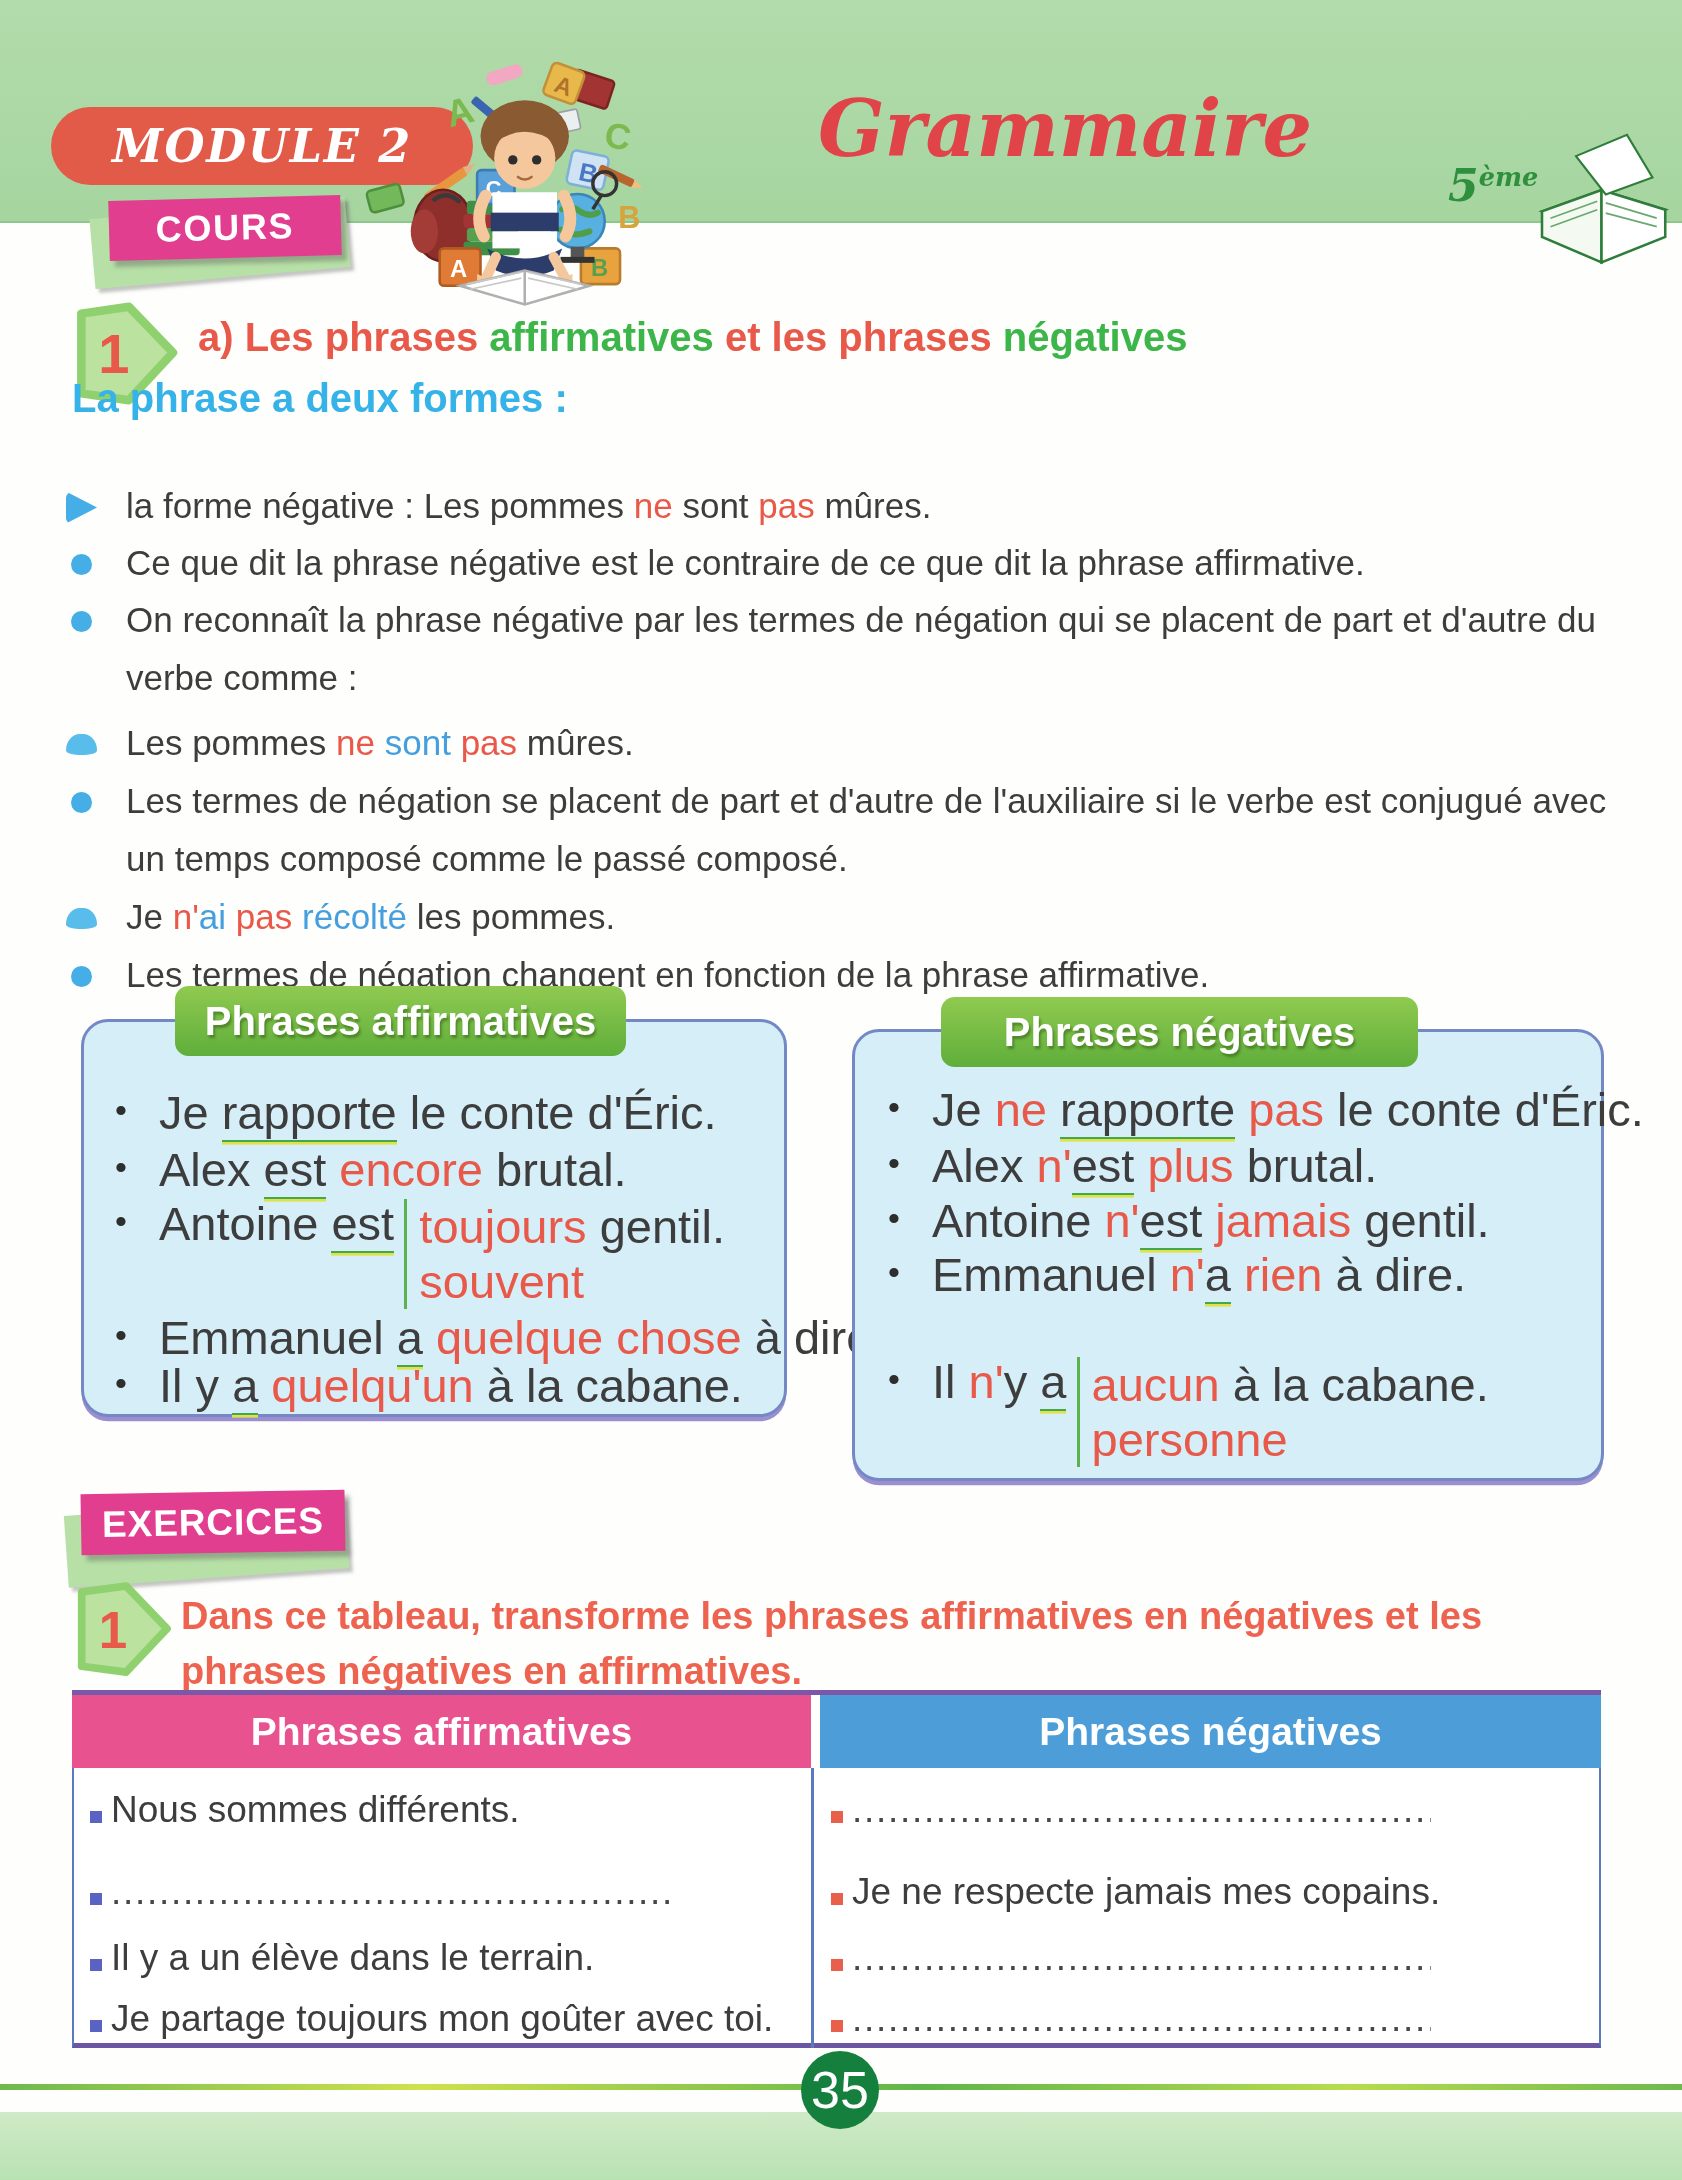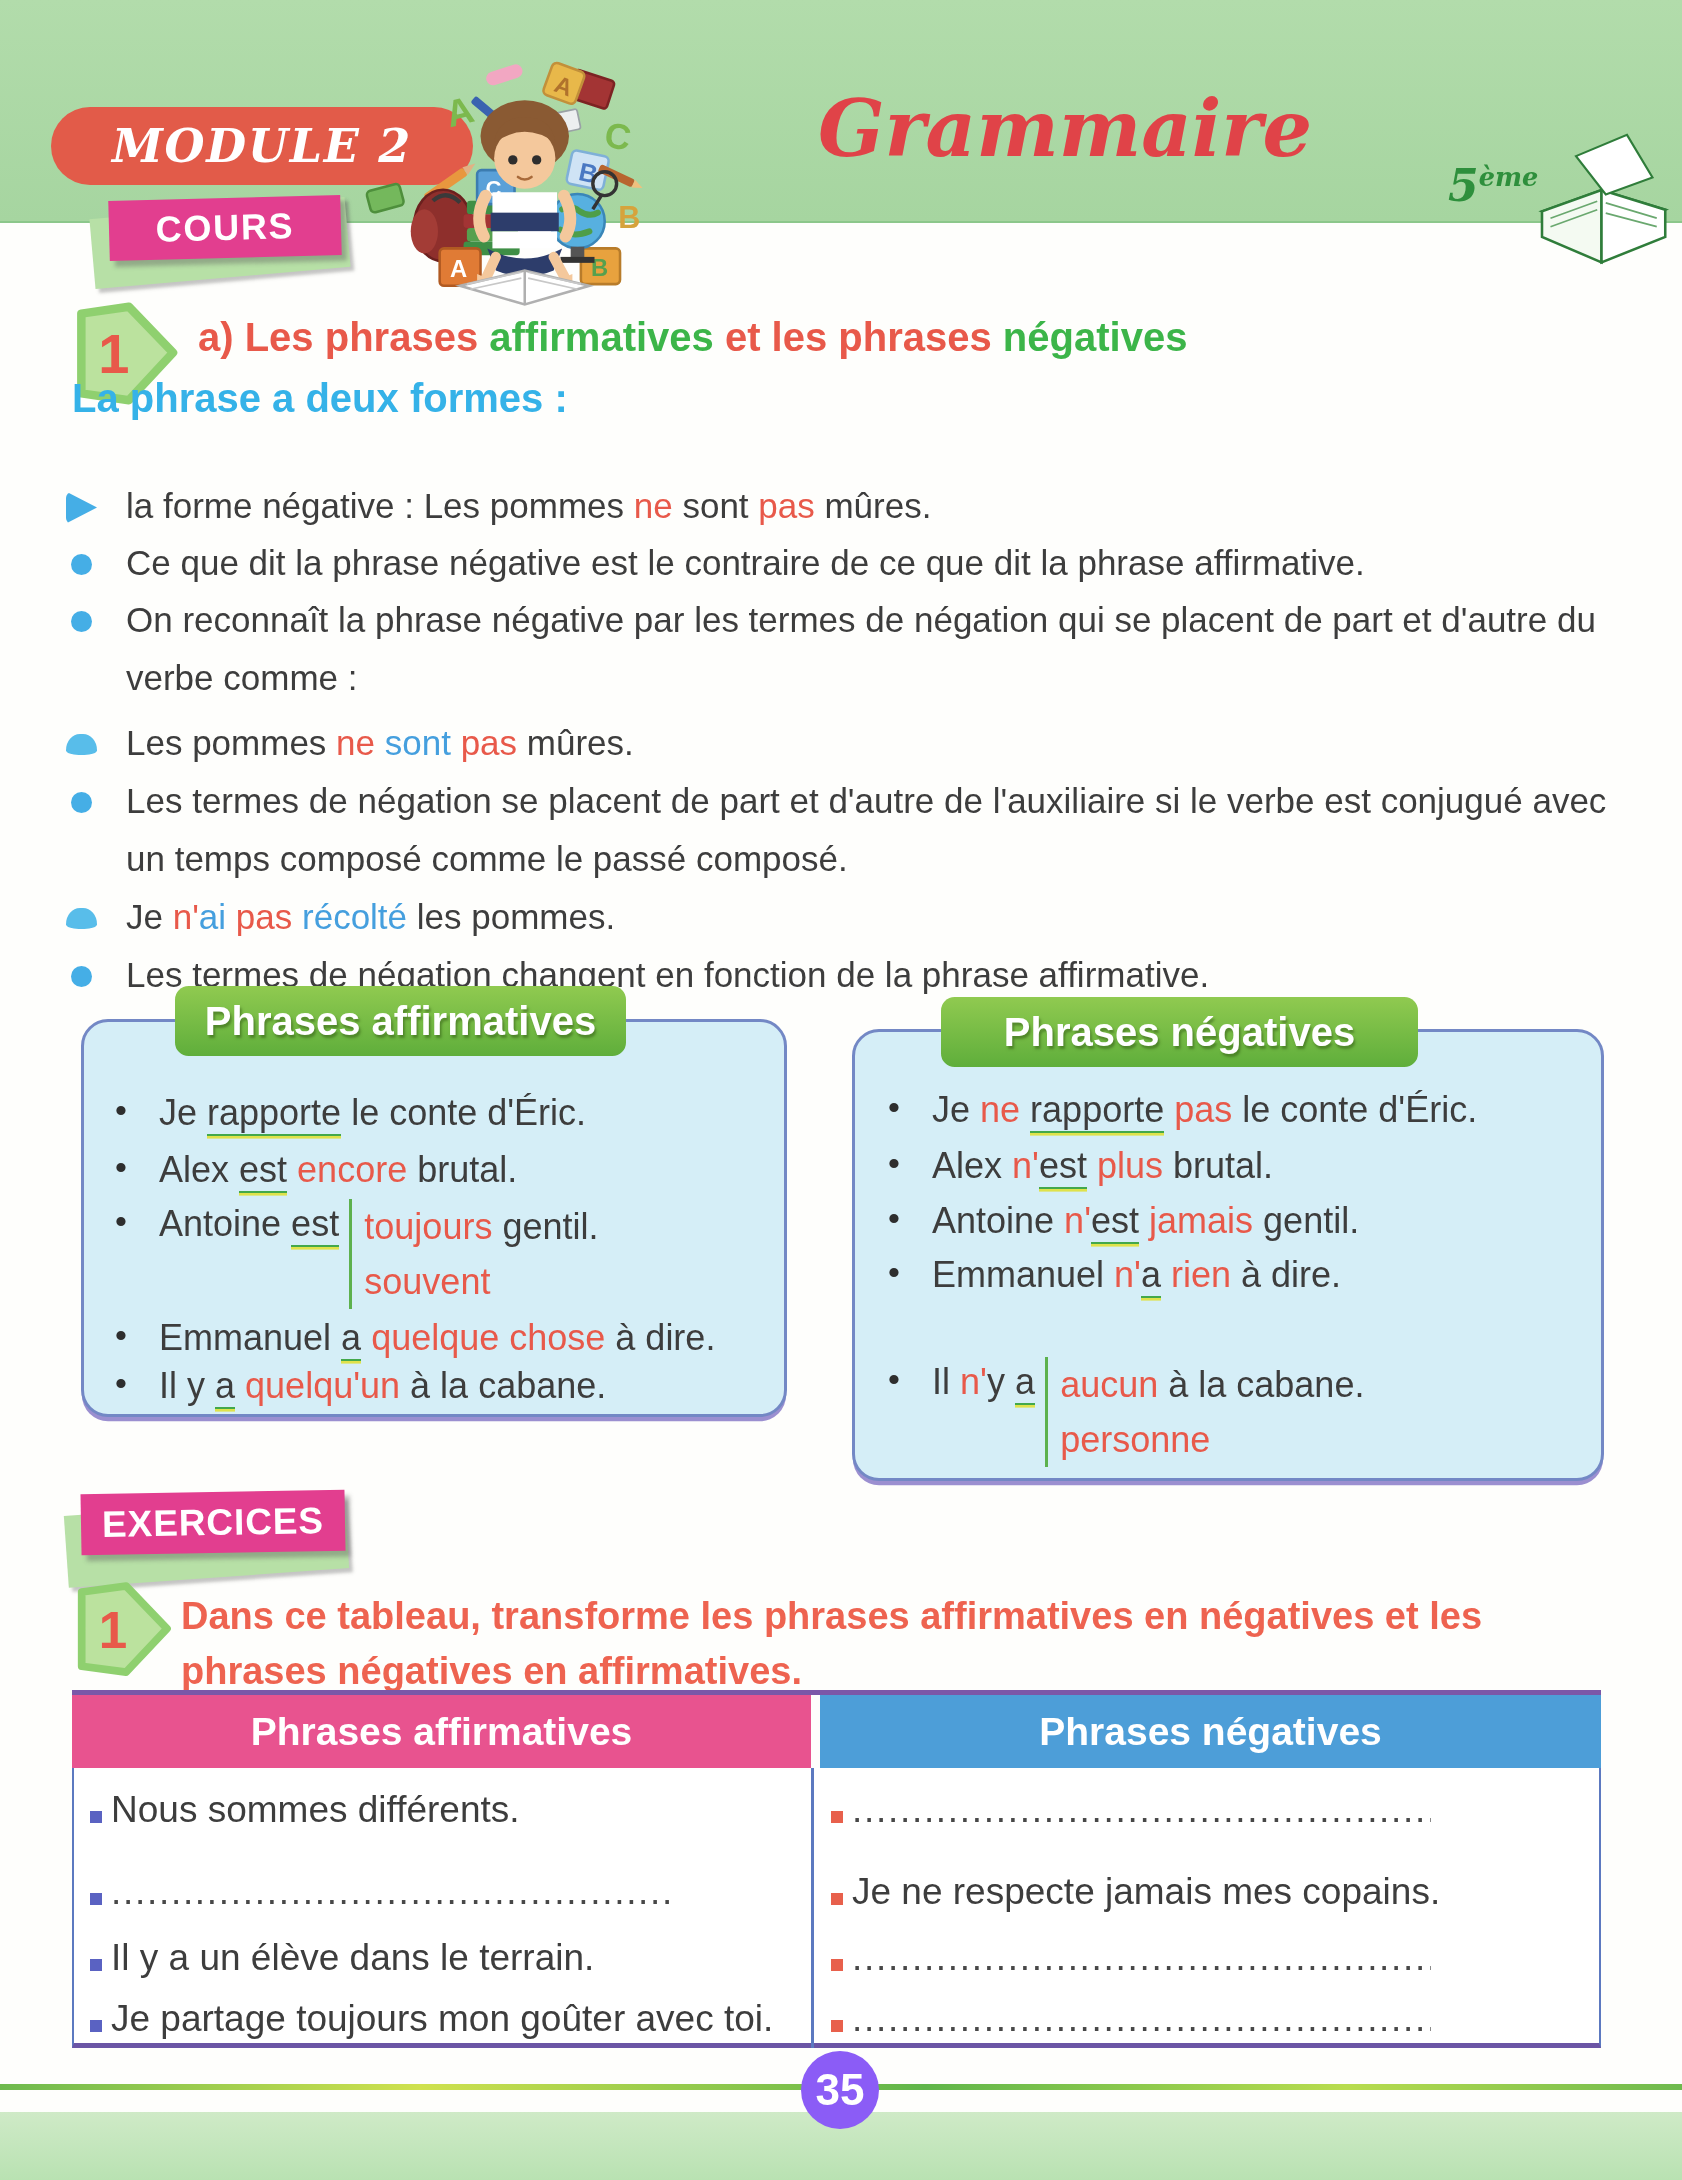--- a/index.html
+++ b/index.html
@@ -39,21 +39,21 @@
            border-radius:55% 55% 50% 50% / 95% 95% 28% 28%;}
   .r{color:#e8594a;}
   .bl{color:#459fde;}
   .u{border-bottom:2.6px solid #43a84b;box-shadow:0 2.6px 0 #dfe24b;padding-bottom:0.9px;}
   
   .gbox{position:absolute;background:#d5eef7;border:3.4px solid #7388c5;border-radius:27px;
         box-shadow:0 5.1px 0 -0.9px #9b8fd0;}
   .bhead{position:absolute;height:70px;background:linear-gradient(#90ca50,#5fae3b);
          border-radius:13.6px;color:#fff;font-weight:bold;font-size:40px;text-align:center;
          line-height:70px;text-shadow:1.7px 2.6px 2.6px rgba(50,90,20,.55);z-index:3;}
-  .bitem{position:absolute;font-size:36px;line-height:49px;white-space:nowrap;}
+  .bitem{position:absolute;font-size:47px;line-height:49px;white-space:nowrap;}
   .bitem::before{content:"\2022";position:absolute;left:-44px;top:-1.7px;font-size:34px;color:#2e2e2e;}
   .altwrap{display:inline-block;vertical-align:top;border-left:3.4px solid #5db14e;
            padding-left:12px;margin-left:10.2px;}
   .altline{display:block;line-height:55px;}
   
   .exo-shadow{position:absolute;left:66px;top:1506px;width:281px;height:72px;background:#b7e0a6;
           transform:rotate(-4deg);box-shadow:3.4px 4.3px 3.4px rgba(90,90,90,.35);}
   .exo{position:absolute;left:81px;top:1492px;width:264px;height:61px;background:#e23e8f;
           transform:rotate(-1deg);color:#fff;font-weight:bold;font-size:37px;text-align:center;
           line-height:61px;letter-spacing:0.9px;box-shadow:5.1px 6px 4.3px rgba(90,90,90,.4);}
@@ -74,21 +74,21 @@
   .sqb{background:#5a62c2;}
   .sqr{background:#e8604c;}
   .dots{display:inline-block;overflow:hidden;white-space:nowrap;letter-spacing:1.7px;
         vertical-align:bottom;color:#474747;}
   
   .fline{position:absolute;left:0;top:2084px;width:1682px;height:6px;
          background:linear-gradient(90deg,#6db94e,#cfe14e 25%,#5fb54a 55%,#b8dc4e 80%,#6db94e);}
   .fband{position:absolute;left:0;top:2112px;width:1682px;height:68px;
          background:linear-gradient(#cfeac7,#b9e2b2);}
   .pnum{position:absolute;left:801px;top:2051px;width:78px;height:78px;border-radius:50%;
-        background:#8b5cf6;color:#fff;font-size:44px;font-weight:bold;text-align:center;
+        background:#15803d;color:#fff;font-size:52px;font-weight:normal;text-align:center;
         line-height:78px;}
 </style>
 </head>
 <body>
 
 <div class="page">
 
   <div class="band"></div>
 
   <div class="module">MODULE 2</div>

